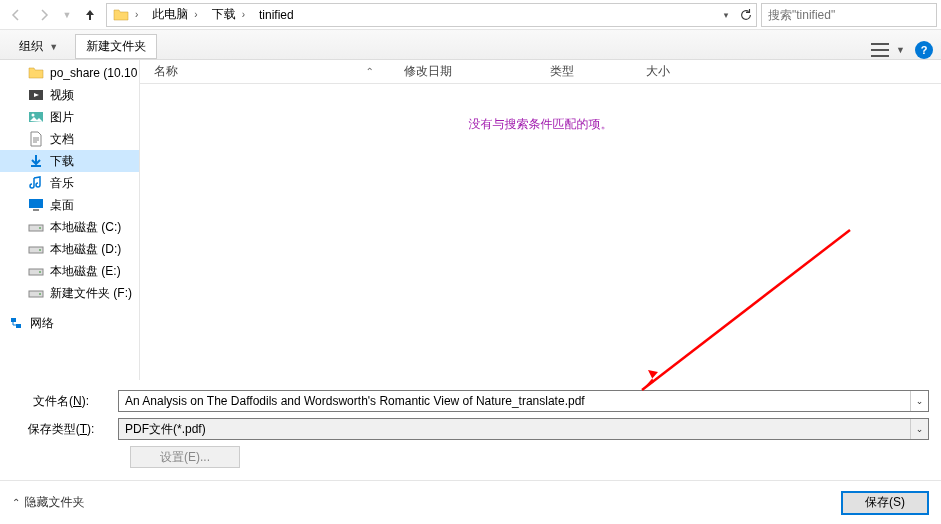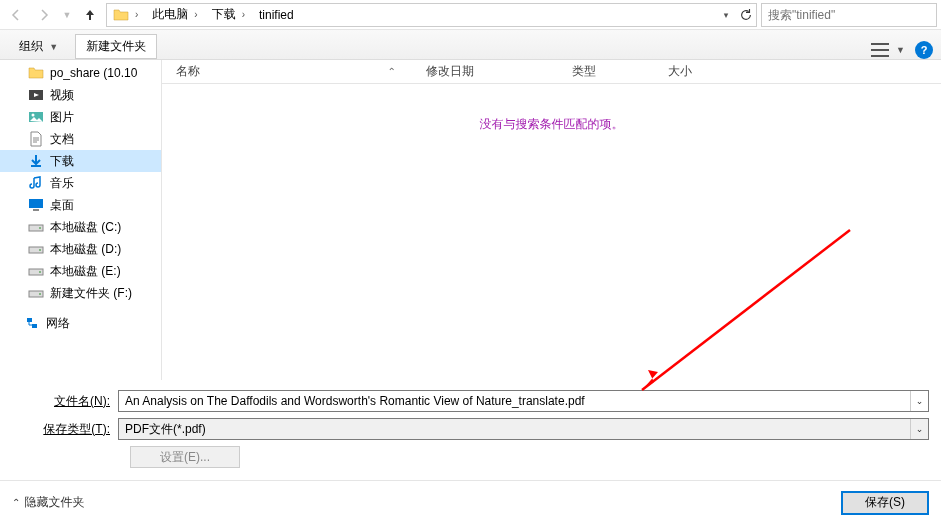--- a/index.html
+++ b/index.html
@@ -23,40 +23,40 @@
 .tb-btn { padding: 3px 10px; border: 1px solid transparent; cursor: default; }
 .tb-btn.framed { border: 1px solid #ccc; background: #fff; }
 .tb-dd { font-size: 9px; margin-left: 3px; color: #555; }
 .tb-right { margin-left: auto; display: flex; align-items: center; gap: 10px; }
 .view-ico { width: 18px; height: 14px; display: flex; flex-direction: column; justify-content: space-between; }
 .view-ico span { height: 2px; background: #555; }
 .help-ico { width: 18px; height: 18px; border-radius: 50%; background: #0078d7; color: #fff; display: flex; align-items: center; justify-content: center; font-weight: bold; font-size: 11px; }
 
 
 .main { display: flex; height: 320px; }
-.sidebar { width: 162px; border-right: 1px solid #e5e5e5; overflow: hidden; padding-top: 2px; }
+.sidebar { width: 140px; border-right: 1px solid #e5e5e5; overflow: hidden; padding-top: 2px; }
 .tree-item { display: flex; align-items: center; height: 22px; padding-left: 28px; gap: 6px; cursor: default; white-space: nowrap; }
 .tree-item.selected { background: #cce8ff; }
-.tree-item.group { margin-top: 8px; padding-left: 24px; }
+.tree-item.group { margin-top: 8px; padding-left: 8px; }
 .tree-ico { width: 16px; height: 16px; flex-shrink: 0; }
 
 .content { flex: 1; display: flex; flex-direction: column; }
 .col-headers { height: 24px; display: flex; align-items: center; border-bottom: 1px solid #e5e5e5; padding-left: 14px; }
 .col-h { color: #444; display: flex; align-items: center; }
 .col-h.name { width: 250px; }
 .col-h.date { width: 146px; }
 .col-h.type { width: 96px; }
 .col-h.size { width: 80px; }
 .sort-arrow { margin-left: auto; margin-right: 30px; color: #666; font-size: 10px; }
 .empty-msg { text-align: center; color: #a21caf; padding-top: 32px; font-size: 12px; }
 
 
 .fields { padding: 10px 12px 4px 12px; }
 .field-row { display: flex; align-items: center; margin-bottom: 6px; }
-.field-lbl { width: 106px; text-align: right; padding-right: 8px; text-decoration: underline; }
+.field-lbl { width: 106px; text-align: center; padding-right: 8px; }
 .field-lbl u { text-decoration: underline; }
 .field-input { flex: 1; height: 22px; border: 1px solid #7a7a7a; display: flex; align-items: center; background: #fff; }
 .field-input input { border: none; outline: none; flex: 1; padding: 0 6px; font-size: 12px; height: 100%; }
 .field-input.combo { background: #f0f0f0; }
 .field-input.combo input { background: #f0f0f0; }
 .dd-btn { width: 18px; height: 100%; display: flex; align-items: center; justify-content: center; border-left: 1px solid #ccc; color: #333; font-size: 9px; }
 .settings-row { padding-left: 118px; margin-top: 2px; }
 .settings-btn { width: 110px; height: 22px; border: 1px solid #ccc; background: #f0f0f0; color: #888; text-align: center; line-height: 20px; }
 
 

